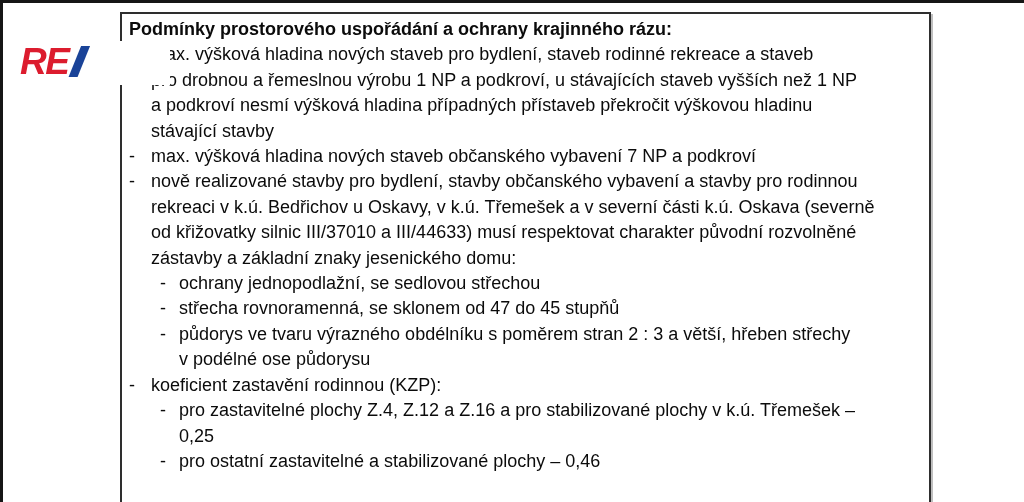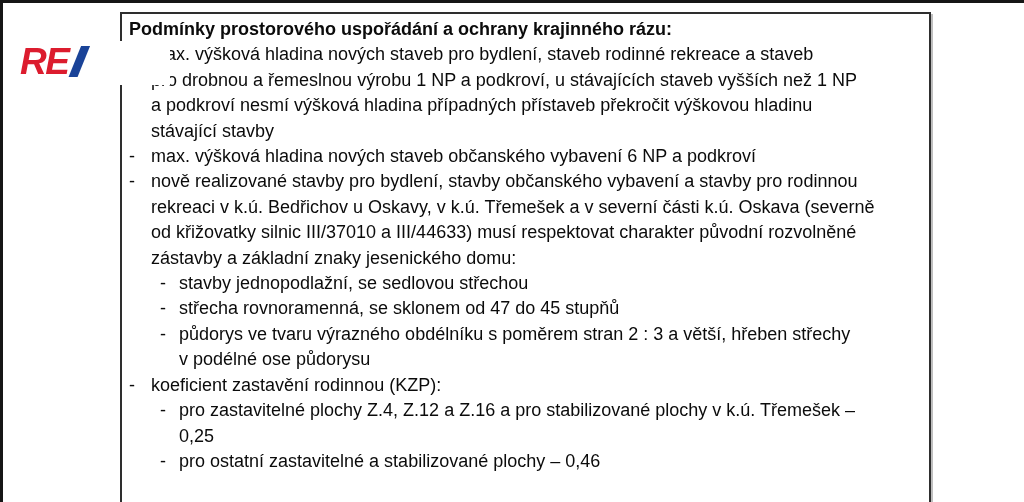--- a/index.html
+++ b/index.html
@@ -76,32 +76,32 @@
   <div id="bullet-list">
       <div class="li lvl1">
         <span class="b">-</span>
         <span class="t">max. výšková hladina nových staveb pro bydlení, staveb rodinné rekreace a staveb
 pro drobnou a řemeslnou výrobu 1 NP a podkroví, u stávajících staveb vyšších než 1 NP
 a podkroví nesmí výšková hladina případných přístaveb překročit výškovou hladinu
 stávající stavby</span>
       </div>
       <div class="li lvl1">
         <span class="b">-</span>
-        <span class="t">max. výšková hladina nových staveb občanského vybavení 6 NP a podkroví</span>
+        <span class="t">max. výšková hladina nových staveb občanského vybavení 7 NP a podkroví</span>
       </div>
       <div class="li lvl1">
         <span class="b">-</span>
         <span class="t">nově realizované stavby pro bydlení, stavby občanského vybavení a stavby pro rodinnou
 rekreaci v k.ú. Bedřichov u Oskavy, v k.ú. Třemešek a v severní části k.ú. Oskava (severně
 od křižovatky silnic III/37010 a III/44633) musí respektovat charakter původní rozvolněné
 zástavby a základní znaky jesenického domu:</span>
       </div>
       <div class="li lvl2">
         <span class="b">-</span>
-        <span class="t">stavby jednopodlažní, se sedlovou střechou</span>
+        <span class="t">ochrany jednopodlažní, se sedlovou střechou</span>
       </div>
       <div class="li lvl2">
         <span class="b">-</span>
         <span class="t">střecha rovnoramenná, se sklonem od 47 do 45 stupňů</span>
       </div>
       <div class="li lvl2">
         <span class="b">-</span>
         <span class="t">půdorys ve tvaru výrazného obdélníku s poměrem stran 2 : 3 a větší, hřeben střechy
 v podélné ose půdorysu</span>
       </div>

